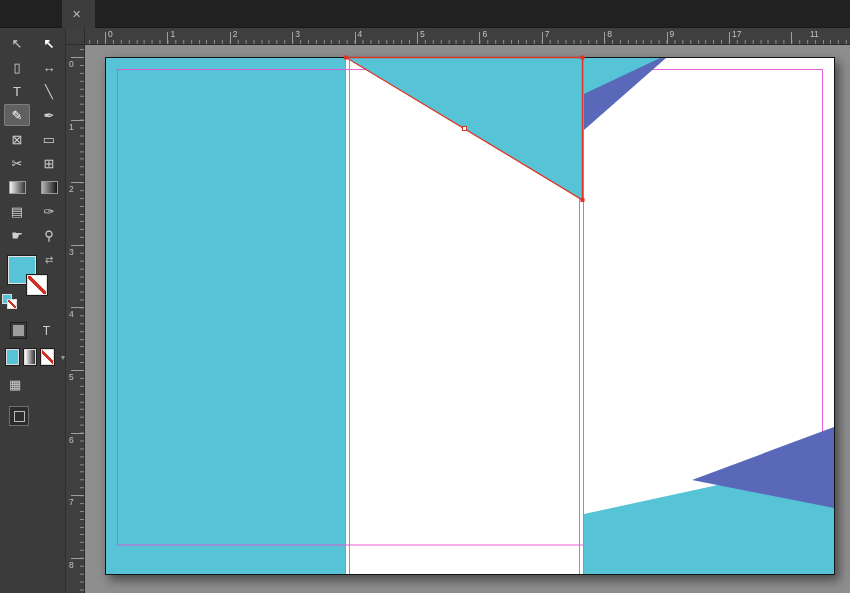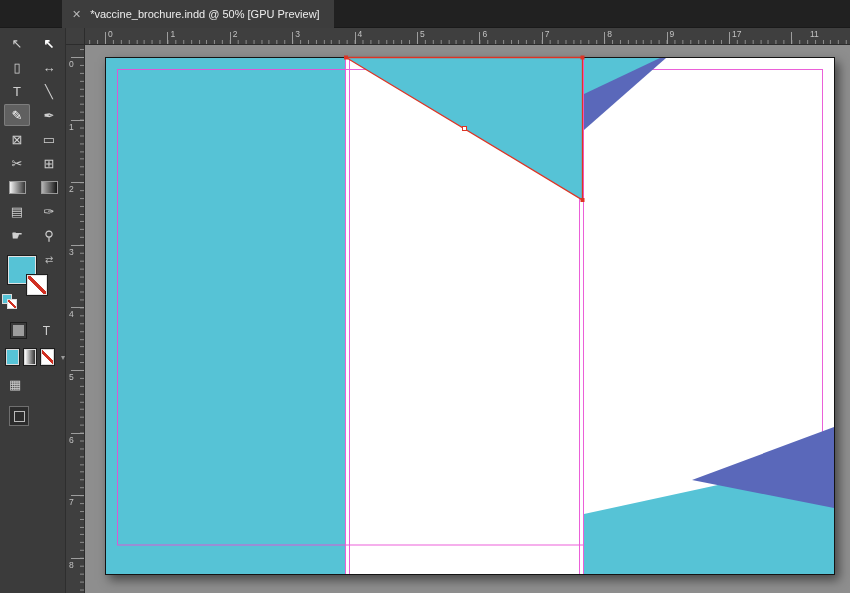--- a/index.html
+++ b/index.html
@@ -64,21 +64,20 @@
   svg.art{position:absolute;left:0;top:0;display:block;}
 </style>
 </head>
 <body>
 
 <div class="app">
 
   <div class="tabbar">
     <div class="tab">
       <span class="tab-close">✕</span>
-      <span class="tab-title">*vaccine_brochure.indd @ 50% [GPU Preview]</span>
     </div>
   </div>
 
   <div class="toolbar">
     <div class="tool-grid">
         <div class="tool">↖</div>
         <div class="tool filled">↖</div>
         <div class="tool">▯</div>
         <div class="tool">↔</div>
         <div class="tool">T</div>

